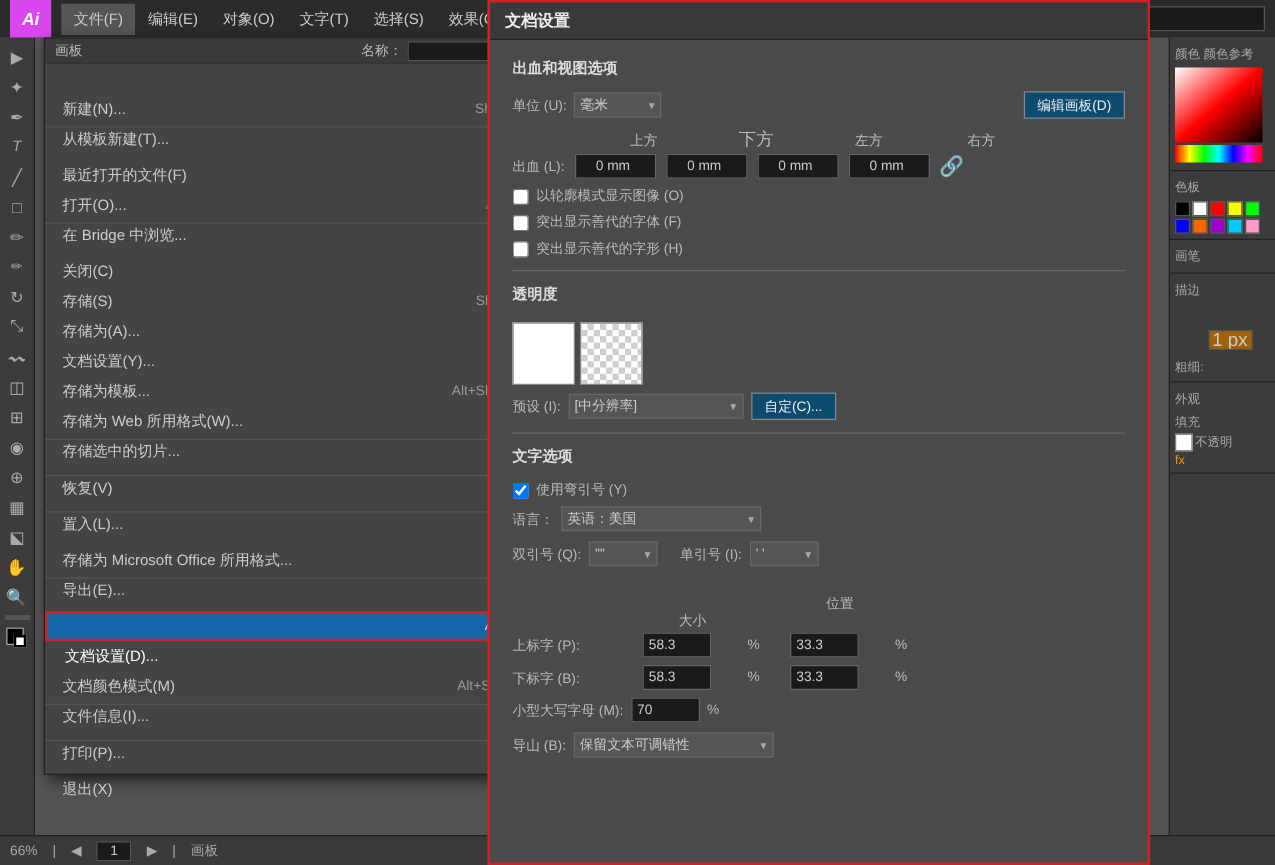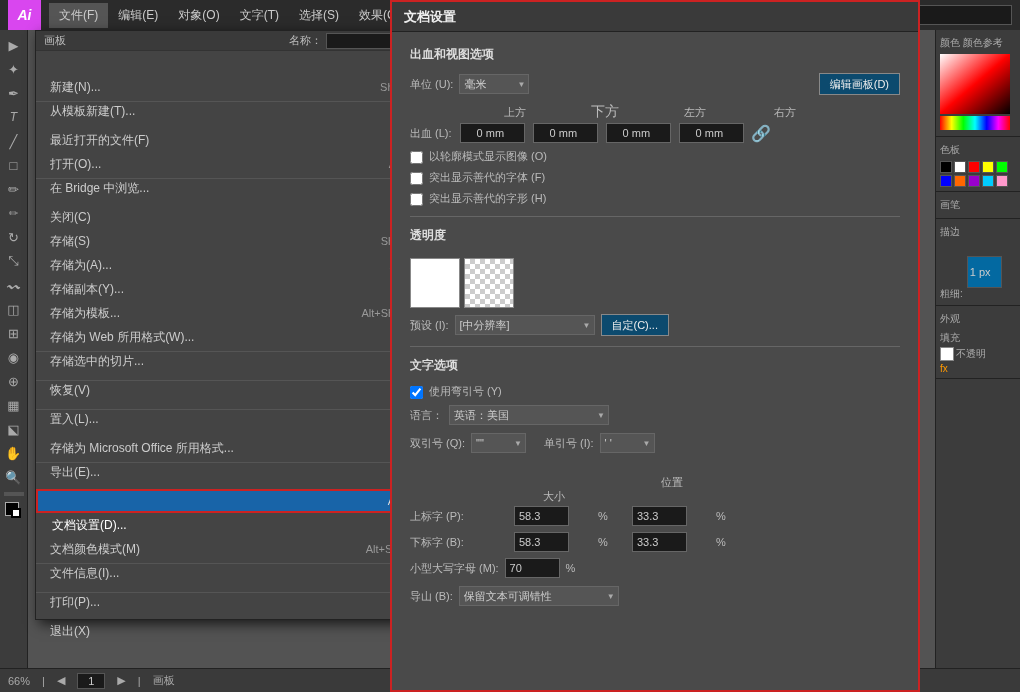--- a/index.html
+++ b/index.html
@@ -452,21 +452,21 @@
       <div class="color-swatch" style="background:#ff99cc;"></div>
     </div>
   </div>
   <div class="color-panel-section">
     <div class="color-panel-title">画笔</div>
   </div>
   <div class="color-panel-section">
     <div class="color-panel-title">描边</div>
     <div style="display:flex;align-items:center;gap:4px;margin-top:2px;">
       <span style="font-size:10px;color:#aaa;margin-top:44px;">粗细:</span>
-      <input style="width: 35px; height: 32px; background: #0369a1; border: 1px solid rgb(85, 85, 85); color: rgb(204, 204, 204); font-size: 11px; padding: 0px 2px;" type="text" value="1 px">
+      <input style="width: 35px; height: 16px; background: #a16207; border: 1px solid rgb(85, 85, 85); color: rgb(204, 204, 204); font-size: 15px; padding: 0px 2px;" type="text" value="1 px">
     </div>
   </div>
   <div class="color-panel-section">
     <div class="color-panel-title">外观</div>
     <div style="margin-top:3px;font-size:10px;color:#aaa;">填充</div>
     <div style="display:flex;align-items:center;gap:2px;margin-top:2px;">
       <div style="width:14px;height:14px;background:#fff;border:1px solid #888;"></div>
       <span style="font-size:10px;color:#aaa;">不透明</span>
     </div>
     <div style="font-size:10px;color:#ff9900;margin-top:2px;">fx</div>
@@ -509,21 +509,21 @@
   </div>
   <div class="dropdown-item">
     <span class="label">存储(S)</span>
     <span class="shortcut">Ctrl+S</span>
   </div>
   <div class="dropdown-item">
     <span class="label">存储为(A)...</span>
     <span class="shortcut">Shift+Ctrl+S</span>
   </div>
   <div class="dropdown-item">
-    <span class="label">存储副本(Y)...</span>
+    <span class="label">文档设置(Y)...</span>
     <span class="shortcut">Alt+Ctrl+S</span>
   </div>
   <div class="dropdown-item">
     <span class="label">存储为模板...</span>
   </div>
   <div class="dropdown-item">
     <span class="label">存储为 Web 所用格式(W)...</span>
     <span class="shortcut">Alt+Shift+Ctrl+S</span>
   </div>
   <div class="dropdown-item">

